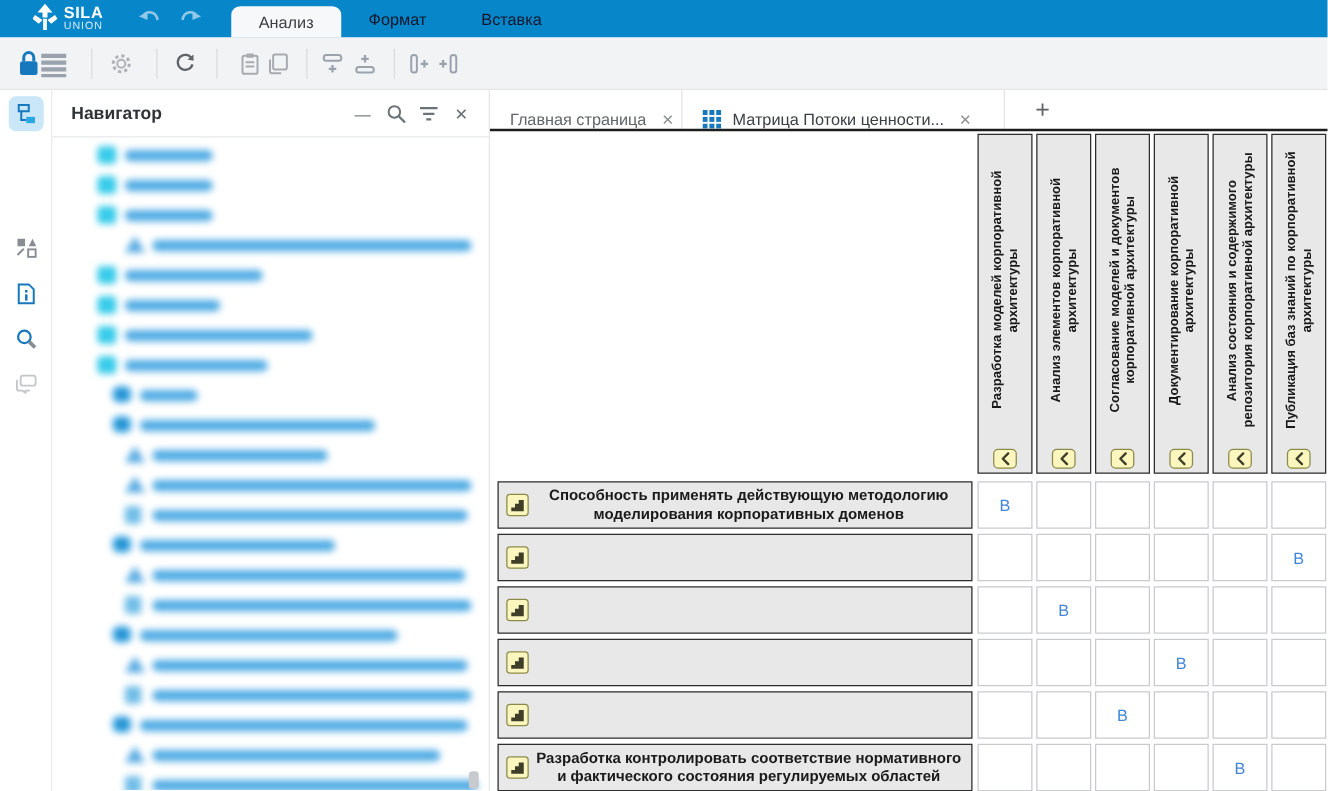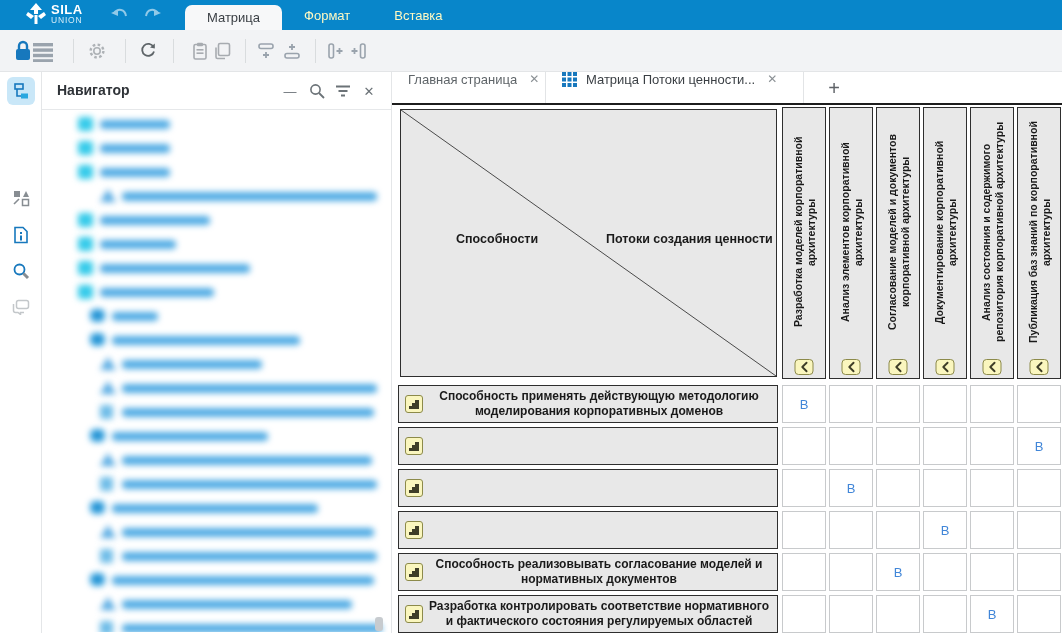--- a/index.html
+++ b/index.html
@@ -7,21 +7,21 @@
               font-family:"Liberation Sans", sans-serif; }
 
   
   #topbar { position:absolute; left:0; top:0; width:1062px; height:30px; background:#0886CA; }
   #logo { position:absolute; left:26px; top:3px; display:flex; align-items:center; gap:5px; }
   #logo .lgtxt { color:#fff; line-height:1; }
   #logo .l1 { font-size:13px; font-weight:bold; letter-spacing:.5px;text-align:center; }
   #logo .l2 { font-size:8.5px; color:#D6ECF8; letter-spacing:.8px; }
   .histbtn { position:absolute; top:7px; width:20px; height:16px; opacity:.75; }
   #tabs-top { position:absolute; left:185px; top:0; height:30px; display:flex; }
-  .ttab { height:30px; padding:0 22px; display:flex; align-items:center; font-size:13px; color:#fef9c3; }
+  .ttab { height:30px; padding:0 22px; display:flex; align-items:center; font-size:13px; color:#0f172a; }
   .ttab.active { background:#F7F8F9; color:#3A3F44; border-radius:7px 7px 0 0; margin-top:5px; height:25px; }
 
   
   #toolbar { position:absolute; left:0; top:30px; width:1062px; height:42px; background:#F2F3F5; border-bottom:1px solid #E3E5E7; }
   .tsep { position:absolute; top:9px; width:1px; height:24px; background:#D9DCDE; }
   .tbtn { position:absolute; top:9px; width:24px; height:24px; display:flex; align-items:center; justify-content:center; }
 
   
   #iconstrip { position:absolute; left:0; top:72px; width:42px; height:561px; background:#fff; border-right:1px solid #E4E6E8; }
   .stripbtn { position:absolute; left:7px; width:28px; height:28px; display:flex; align-items:center; justify-content:center; border-radius:6px; }
@@ -38,21 +38,21 @@
   .ti { position:absolute; top:1px; }
   .ti-folder { width:15px; height:14px; border-radius:3px; background:#35CBEA; }
   .ti-model { width:15px; height:13px; border-radius:5px; background:#2D9FE0; }
   .ti-model:after { content:""; position:absolute; left:6px; top:5px; width:3px; height:3px; background:#0A5C8C; }
   .ti-triangle { width:0; height:0; border-left:8px solid transparent; border-right:8px solid transparent; border-bottom:13px solid #51A8E2; }
   .ti-doc { width:13px; height:14px; border-radius:2px; background:#6FBDE8; }
   #nav-thumb { position:absolute; left:333px; top:545px; width:8px; height:14px; background:#C7CBCF; border-radius:3px; }
 
   
   #content-tabs { position:absolute; left:392px; top:72px; width:670px; height:31px; background:#fff; }
-  .dtab { position:absolute; top:0; height:31px; display:flex; align-items:flex-start; border-right:1px solid #E2E4E6; font-size:13px; color:#5F6569; }
+  .dtab { position:absolute; top:0; height:31px; display:flex; align-items:flex-end; border-right:1px solid #E2E4E6; font-size:13px; color:#5F6569; }
   .dtab .lbl { white-space:nowrap; overflow:hidden; }
   .dtab.active { color:#3A3F44; }
   .closex { margin-left:12px; color:#8A9094; font-size:12px; }
   #newtab { position:absolute; left:428px; top:2px; width:28px; height:28px; display:flex; align-items:center; justify-content:center; color:#5F6368; font-size:20px; }
 
   
   #matrix { position:absolute; left:392px; top:103px; width:670px; height:530px; background:#fff; border-top:2px solid #1D1D1D; }
   .hbox { position:absolute; background:#E8E8E8; border:1px solid #2E2E2E; }
   #corner { left:8px; top:4px; width:377px; height:268px; }
   .corner-lbl { position:absolute; font-size:12.5px; font-weight:bold; color:#1A1A1A; white-space:nowrap; }
@@ -90,21 +90,21 @@
   </div>
   <svg class="histbtn" style="left:110px" viewBox="0 0 20 16">
     <path d="M4 6 C8 1,15 2,16 9" fill="none" stroke="#BFE0F2" stroke-width="2"></path>
     <polygon points="1,6 8,3 8,9" fill="#BFE0F2"></polygon>
   </svg>
   <svg class="histbtn" style="left:142px" viewBox="0 0 20 16">
     <path d="M16 6 C12 1,5 2,4 9" fill="none" stroke="#BFE0F2" stroke-width="2"></path>
     <polygon points="19,6 12,3 12,9" fill="#BFE0F2"></polygon>
   </svg>
   <div id="tabs-top">
-    <div class="ttab active">Матрица</div>
+    <div class="ttab active">Анализ</div>
     <div class="ttab">Формат</div>
     <div class="ttab">Вставка</div>
   </div>
 </div>
 
 <div id="toolbar">
   <div class="tbtn" style="left:13px;width:42px">
     <svg width="40" height="22" viewBox="0 0 40 22">
       <rect x="19" y="3" width="20" height="3.4" fill="#9AA3AD"></rect>
       <rect x="19" y="8.4" width="20" height="3.4" fill="#9AA3AD"></rect>
@@ -337,27 +337,20 @@
           <rect x="11" y="11" width="4" height="4"></rect>
       </g>
     </svg>
     <span class="lbl">Матрица Потоки ценности...</span>
     <span class="closex">✕</span>
   </div>
   <div id="newtab">+</div>
 </div>
 
 <div id="matrix">
-  <div class="hbox" id="corner">
-    <svg width="375" height="266" style="position:absolute;left:0;top:0">
-      <line x1="0" y1="0" x2="375" y2="266" stroke="#4A4A4A" stroke-width="1"></line>
-    </svg>
-    <div class="corner-lbl" style="left:55px;top:122px">Способности</div>
-    <div class="corner-lbl" style="left:205px;top:122px">Потоки создания ценности</div>
-  </div>
 <div class="hbox colhead" style="left: 390px;">
       <div class="vwrap">
         <div class="vtext">Разработка моделей корпоративной архитектуры</div>
       </div>
       <div class="vs-icon">
         <svg width="13" height="12" viewBox="0 0 14 14">
           <path d="M10 2 L5 7 L10 12" fill="none" stroke="#3F3E28" stroke-width="2.2" stroke-linecap="round" stroke-linejoin="round"></path>
         </svg>
       </div>
     </div>
@@ -439,21 +432,20 @@
           <path d="M1 11 L1 8 L4 8 L4 5 L7 5 L7 2 L11 2 L11 11 Z" fill="#3F3E28"></path>
         </svg>
       </div>
     </div>
     <div class="hbox rowhead" style="top: 448px;">
       <div class="cap-icon">
         <svg width="12" height="12" viewBox="0 0 12 12">
           <path d="M1 11 L1 8 L4 8 L4 5 L7 5 L7 2 L11 2 L11 11 Z" fill="#3F3E28"></path>
         </svg>
       </div>
-      <div class="rtext">Способность реализовывать согласование моделей и нормативных документов</div>
     </div>
     <div class="hbox rowhead" style="top: 490px;">
       <div class="cap-icon">
         <svg width="12" height="12" viewBox="0 0 12 12">
           <path d="M1 11 L1 8 L4 8 L4 5 L7 5 L7 2 L11 2 L11 11 Z" fill="#3F3E28"></path>
         </svg>
       </div>
       <div class="rtext">Разработка контролировать соответствие нормативного и фактического состояния регулируемых областей</div>
     </div>
     <div class="mcell" style="left: 390px; top: 280px;">В</div>

